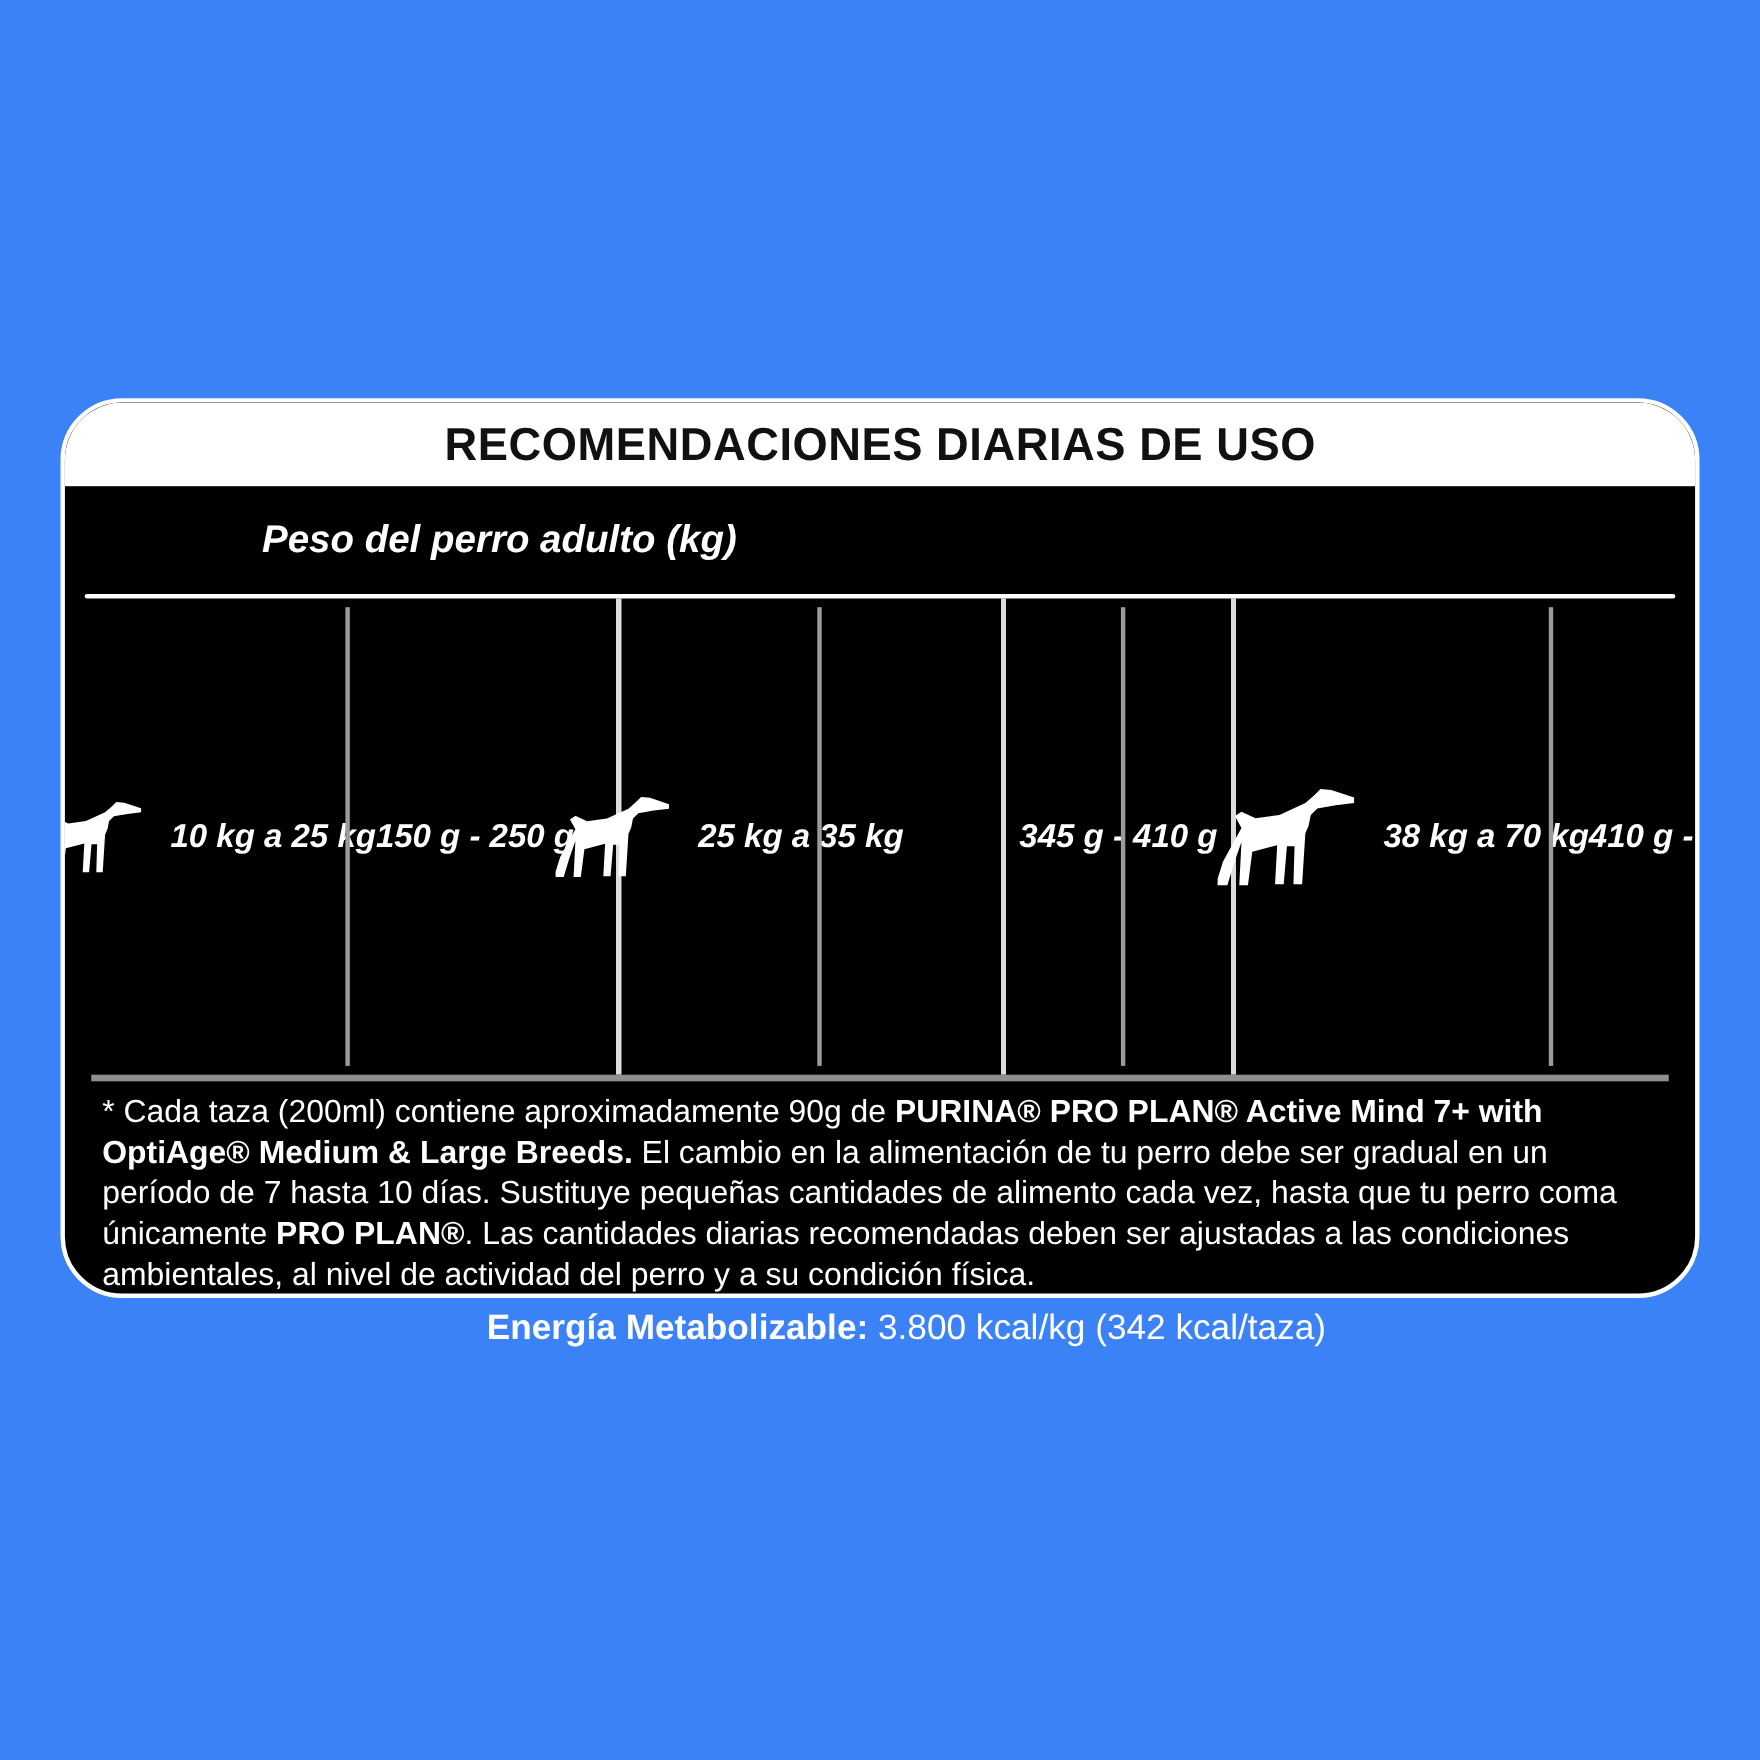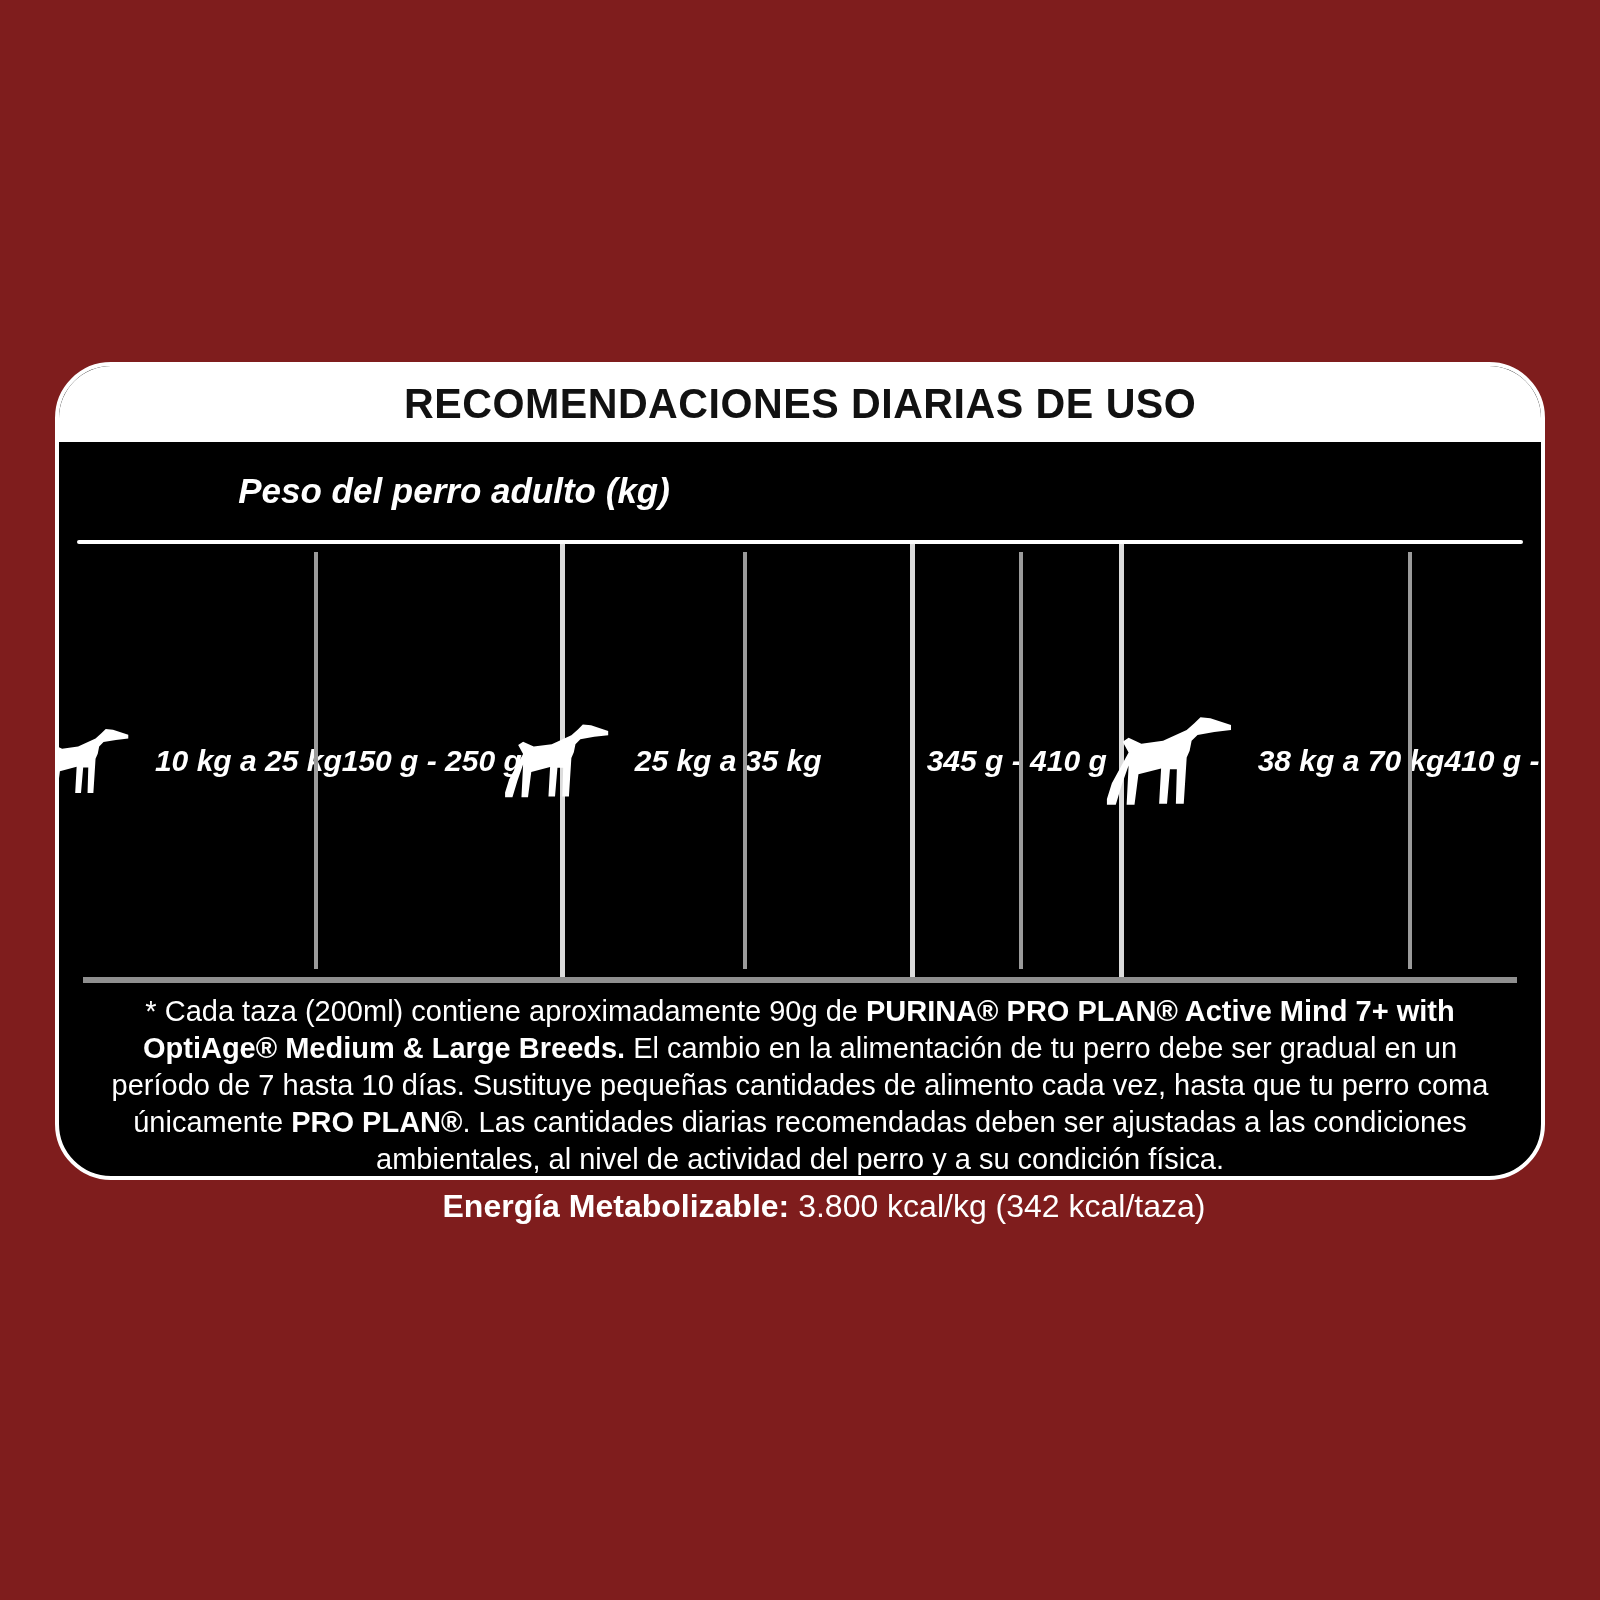--- a/index.html
+++ b/index.html
@@ -3,21 +3,21 @@
 <meta charset="utf-8">
 <style>
   * { margin: 0; padding: 0; box-sizing: border-box; }
   html, body {
     width: 1600px; height: 1600px;
     background: #000000;
     font-family: "Liberation Sans", sans-serif;
     overflow: hidden;
     position: relative;
   }
-  .stage { position: absolute; inset: 0; background: #7f1d1d; }
+  .stage { position: absolute; inset: 0; background: #3b82f6; }
 
   
   .panel {
     position: absolute;
     left: 55px; top: 362px;
     width: 1490px; height: 818px;
     border: 4px solid #ffffff;
     border-radius: 56px;
     background: #000000;
     overflow: hidden;
@@ -109,21 +109,20 @@
 
   
   .footnote-rule {
     flex: 0 0 6px;
     margin: 0 24px;
     background: #8f8f8f;
   }
   .footnote {
     flex: 1 1 auto;
     padding: 10px 34px 0 34px;
-    text-align: center;
     color: #ffffff;
     font-size: 29px;
     line-height: 37px;
     font-weight: 400;
   }
   .footnote .seg-bold { font-weight: 700; }
 
   
   .energy-line {
     position: absolute;

